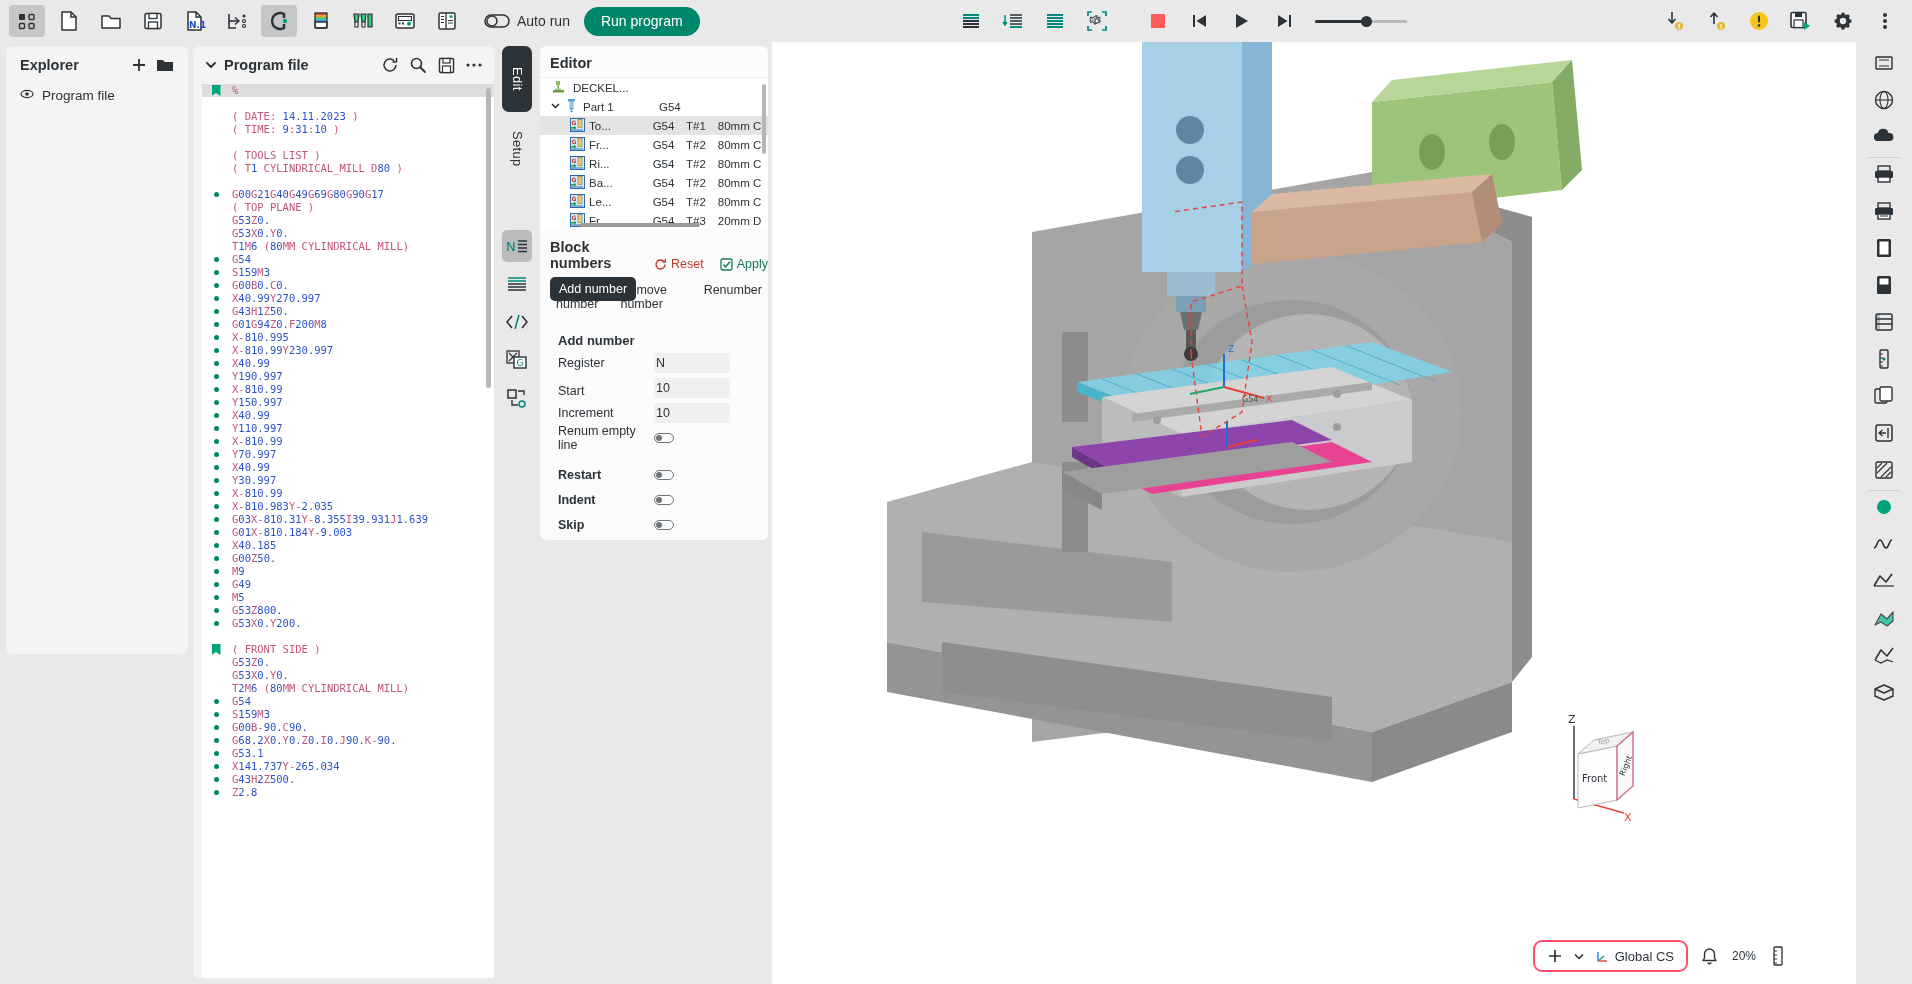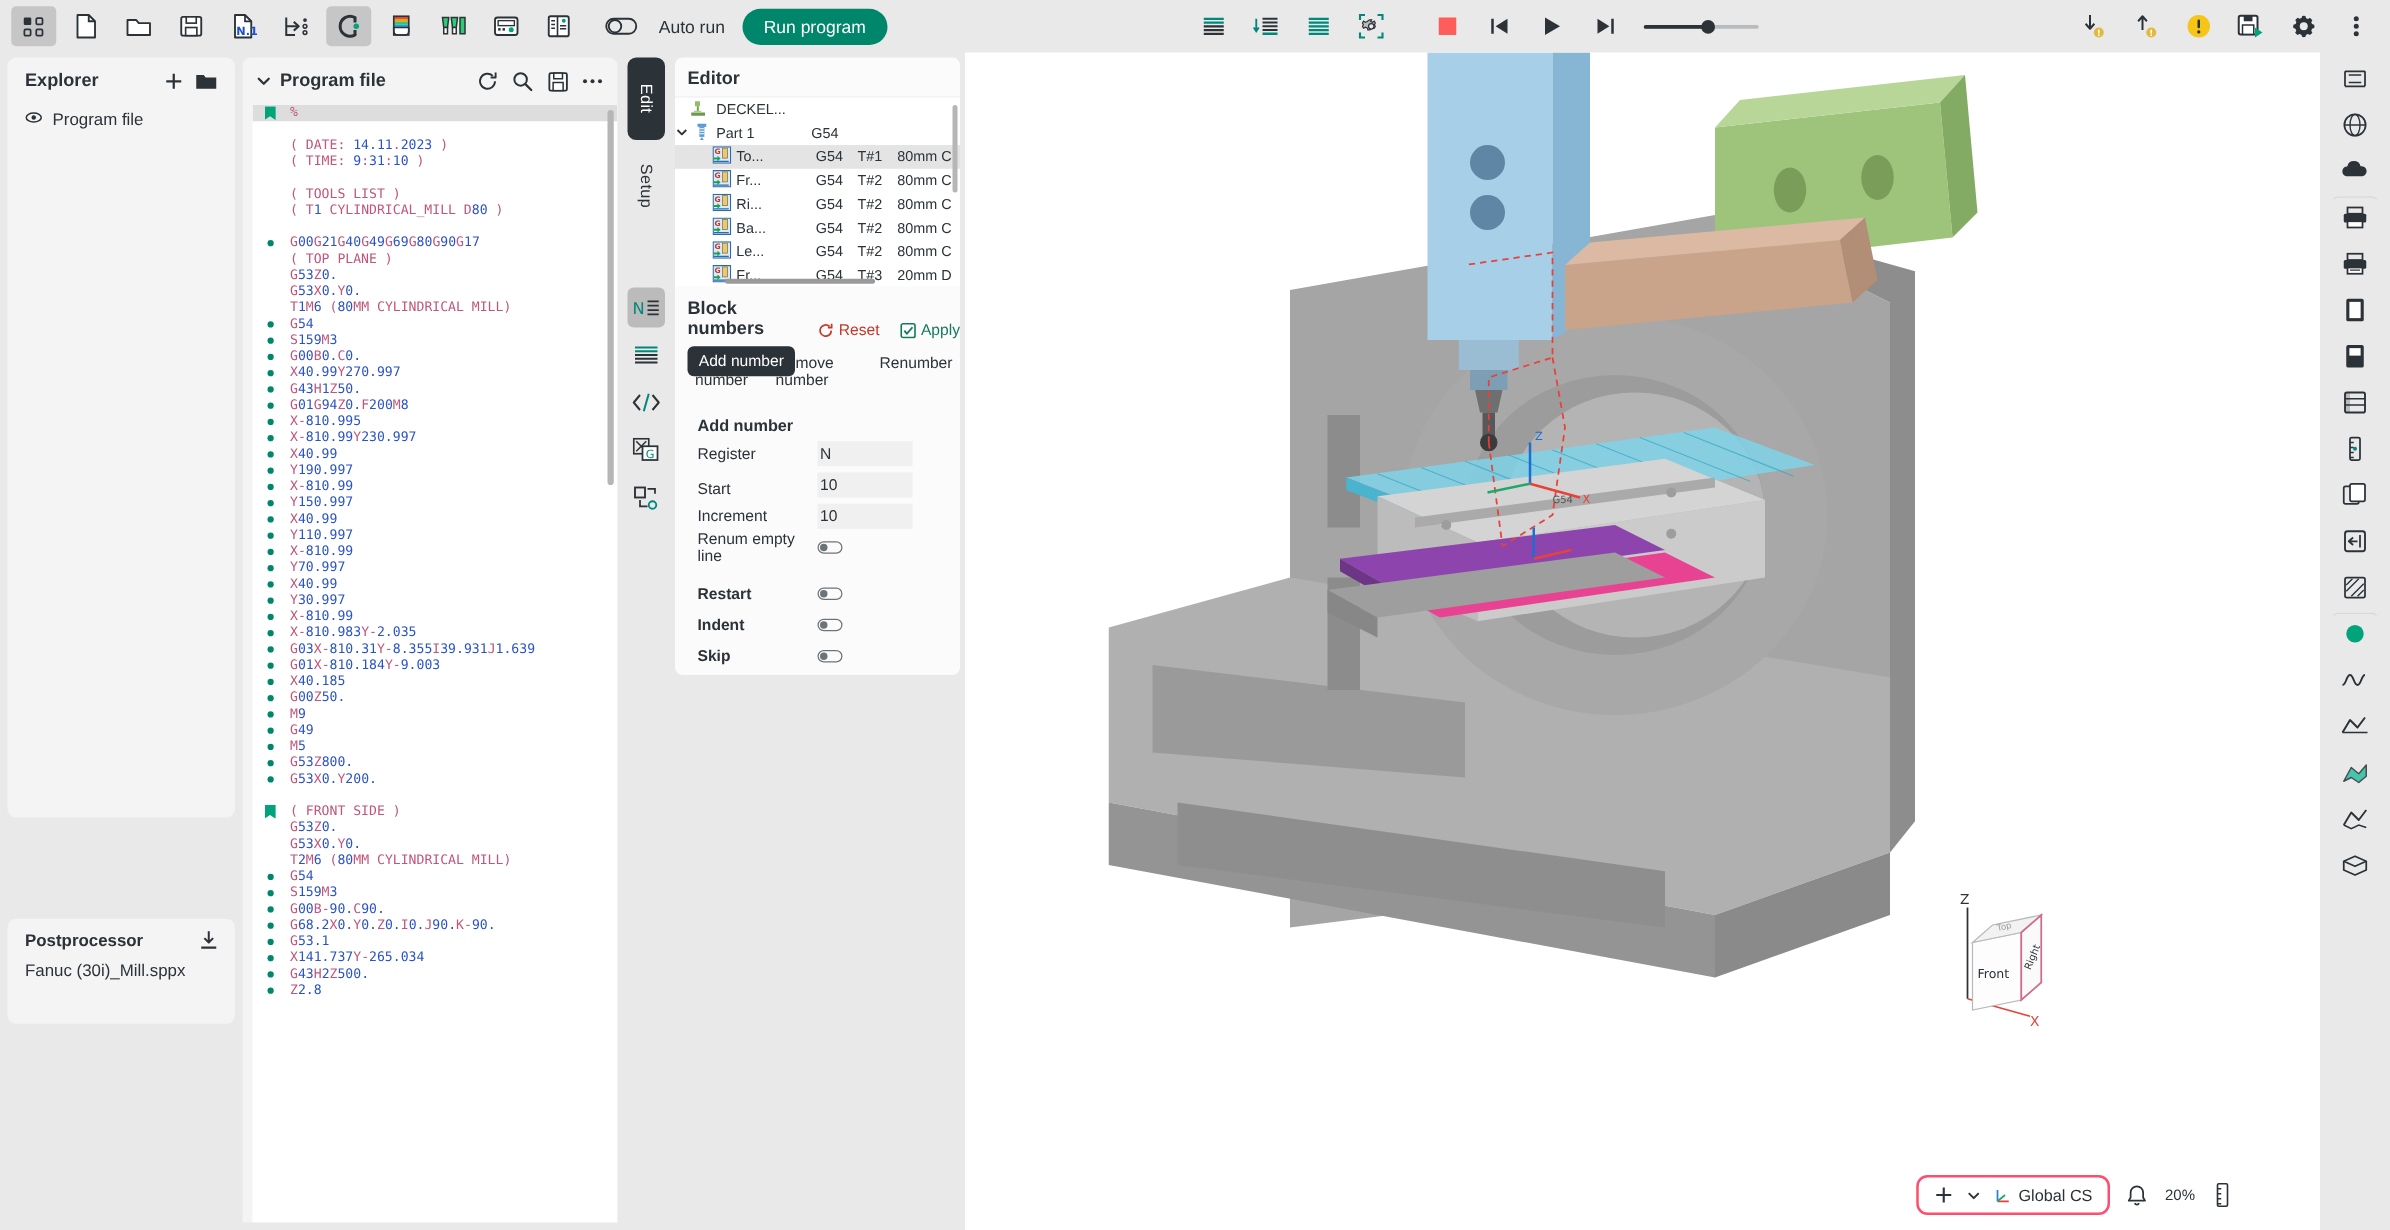--- a/index.html
+++ b/index.html
@@ -19,21 +19,21 @@
     display: flex; align-items: center;
   }
   .tb-group { display: flex; align-items: center; }
   .tb-btn {
     width: 36px; height: 32px; margin: 0 3px;
     display: flex; align-items: center; justify-content: center;
     border-radius: 4px; cursor: pointer;
   }
   .tb-btn.active { background: #c6c6c6; }
   .tb-btn svg { display: block; }
-  .autorun { display: flex; align-items: center; gap: 17px; margin-left: 16px; cursor: pointer; }
+  .autorun { display: flex; align-items: center; gap: 7px; margin-left: 16px; cursor: pointer; }
   .autorun-label { font-size: 14px; color: #2b3238; }
   .run-btn {
     margin-left: 14px; background: #00876b; color: #fff;
     border-radius: 18px; height: 29px; padding: 0 17px;
     display: flex; align-items: center; font-size: 14px; cursor: pointer;
     font-weight: 400;
   }
   .tb-right { position: absolute; right: 6px; top: 0; height: 42px; display: flex; align-items: center; }
   .slider-wrap { display: flex; align-items: center; width: 92px; margin: 0 10px; cursor: pointer; }
   .slider-track { position: relative; height: 3px; background: #b9bcbe; width: 92px; border-radius: 2px; }
@@ -409,32 +409,20 @@
         <svg width="14" height="12" viewBox="0 0 14 12">
             <ellipse cx="7" cy="6" rx="6" ry="3.6" fill="none" stroke="#2b3238" stroke-width="1.2"></ellipse>
             <circle cx="7" cy="6" r="1.8" fill="#2b3238"></circle>
           </svg>
       </span>
       <span>Program file</span>
     </div>
   </div>
 
 
-  <div class="panel-card" style="top:735px; height:84px;">
-    <div class="pc-head">
-      <span class="pc-title">Postprocessor</span>
-      <span class="ex-icon">
-        <svg width="16" height="17" viewBox="0 0 16 17">
-            <path d="M8 1v8M4.5 6.5 8 10l3.5-3.5" fill="none" stroke="#2b3238" stroke-width="1.6" stroke-linejoin="round"></path>
-            <path d="M2 14h12" stroke="#2b3238" stroke-width="1.8"></path>
-          </svg>
-      </span>
-    </div>
-    <div class="pc-value">Fanuc (30i)_Mill.sppx</div>
-  </div>
 
   <div class="progfile">
     <div class="pf-head">
       <span class="pf-chev">
         <svg width="12" height="12" viewBox="0 0 12 12">
             <path d="M2 4l4 4 4-4" fill="none" stroke="#2b3238" stroke-width="1.8" stroke-linejoin="round" stroke-linecap="round"></path>
           </svg>
       </span>
       <span class="pf-title">Program file</span>
       <span class="pf-icon">
@@ -825,21 +813,21 @@
           <span style="margin-right:6px;">
             <svg width="17" height="15" viewBox="0 0 17 15">
                 <path d="M6 2h4v4H6z" fill="#8fbf6a"></path>
                 <path d="M7.5 6h1.5v4H7.5z" fill="#6f9a4e"></path>
                 <path d="M3 11h11v2.5H3z" fill="#6f9a4e"></path>
                 <path d="M5 9.5h6V11H5z" fill="#a9cf87"></path>
               </svg>
           </span>
           <span>DECKEL...</span>
         </div>
-        <div class="tree-row" style="">
+        <div class="tree-row" style="padding-left:10px;">
           <span style="margin-right:4px;">
             <svg width="11" height="11" viewBox="0 0 11 11">
                 <path d="M2 4l3.5 3.5L9 4" fill="none" stroke="#2b3238" stroke-width="1.5" stroke-linejoin="round"></path>
               </svg>
           </span>
           <span style="margin-right:5px;">
             <svg width="13" height="15" viewBox="0 0 13 15">
                 <rect x="3" y="1" width="7" height="2.5" fill="#5b9bd5"></rect>
                 <rect x="4.5" y="3.5" width="4" height="8" fill="#5b9bd5"></rect>
                 <path d="M4.5 5h4M4.5 7h4M4.5 9h4" stroke="#fff" stroke-width=".8"></path>

